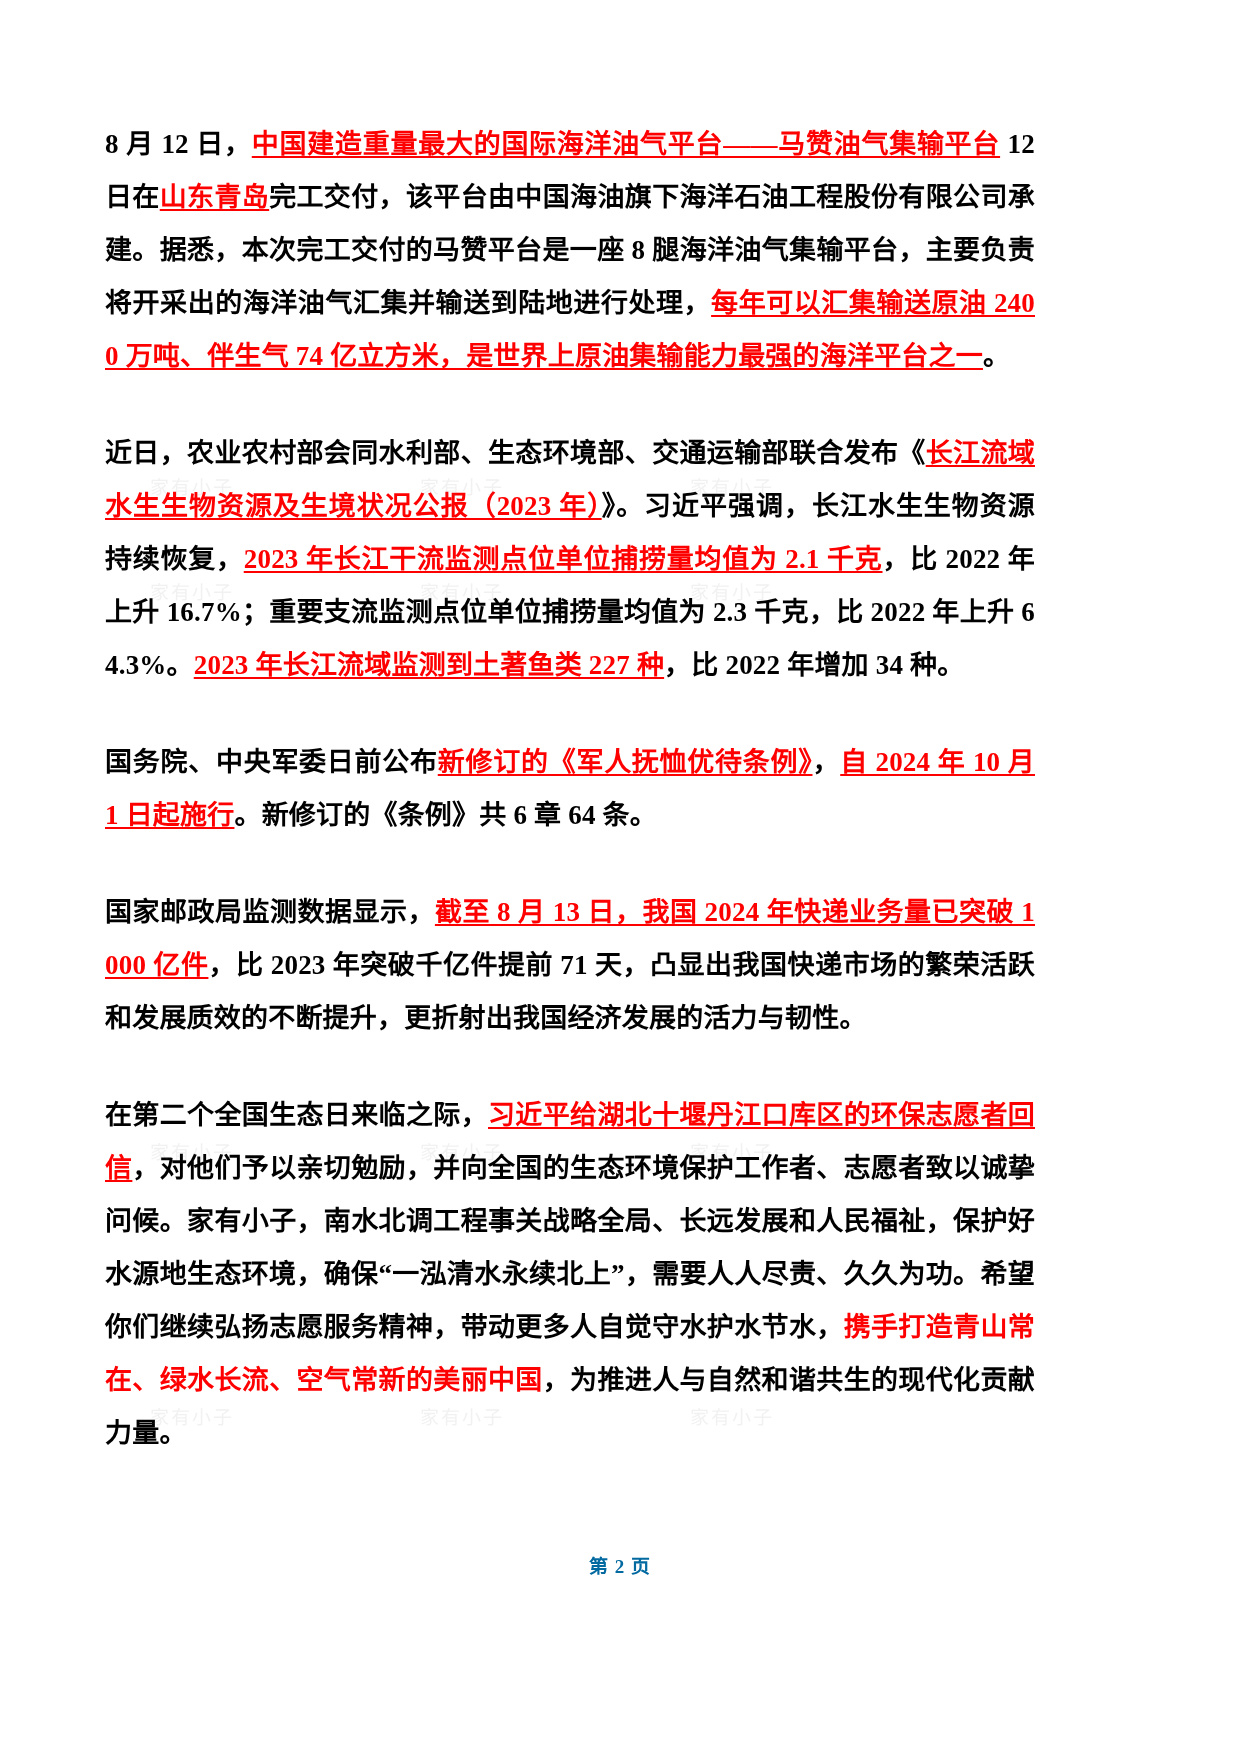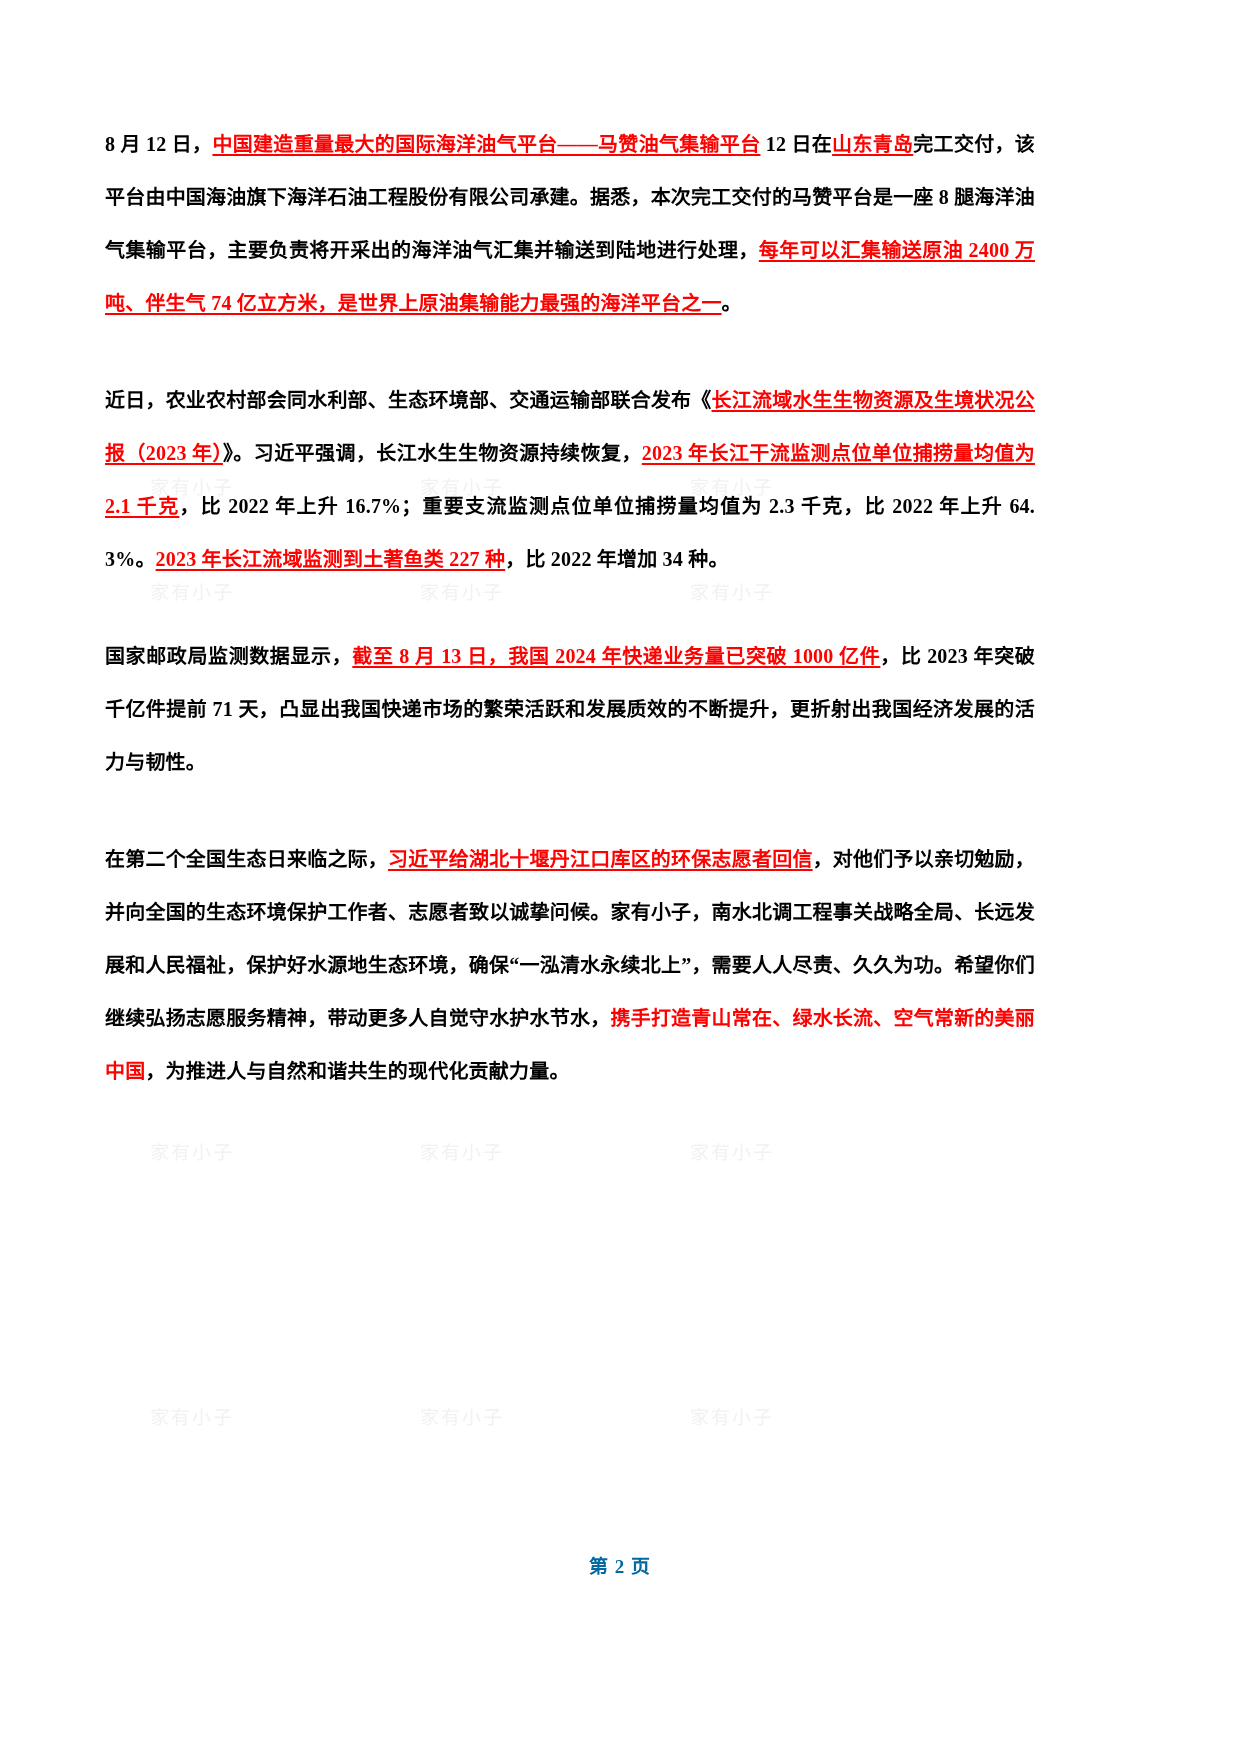--- a/index.html
+++ b/index.html
@@ -24,21 +24,21 @@
     height: 1754px;
     box-sizing: border-box;
     padding: 118px 105px 60px 105px;
     background: #ffffff;
   }
   .doc-body {
     width: 930px;
   }
   p.para {
     margin: 0 0 44px 0;
-    font-size: 20px;
+    font-size: 27px;
     line-height: 53px;
     text-align: justify;
     text-justify: inter-ideograph;
     letter-spacing: 0.2px;
     font-weight: 600;
     word-break: break-all;
   }
   p.para:last-of-type {
     margin-bottom: 0;
   }
@@ -96,20 +96,21 @@
     <span class="wm" style="left:420px;  top:1120px;">家有小子</span>
     <span class="wm" style="left:690px;  top:1120px;">家有小子</span>
     <span class="wm" style="left:150px;  top:1385px;">家有小子</span>
     <span class="wm" style="left:420px;  top:1385px;">家有小子</span>
     <span class="wm" style="left:690px;  top:1385px;">家有小子</span>
   </div>
 
   <div class="doc-body" id="doc-body">
       <p class="para" id="p1-offshore-platform"><span>8 月 12 日，</span><span class="hl">中国建造重量最大的国际海洋油气平台——马赞油气集输平台</span><span> 12 日在</span><span class="hl">山东青岛</span><span>完工交付，该平台由中国海油旗下海洋石油工程股份有限公司承建。据悉，本次完工交付的马赞平台是一座 8 腿海洋油气集输平台，主要负责将开采出的海洋油气汇集并输送到陆地进行处理，</span><span class="hl">每年可以汇集输送原油 2400 万吨、伴生气 74 亿立方米，是世界上原油集输能力最强的海洋平台之一</span><span>。</span></p>
       <p class="para" id="p2-yangtze-aquatic-report"><span>近日，农业农村部会同水利部、生态环境部、交通运输部联合发布《</span><span class="hl">长江流域水生生物资源及生境状况公报（2023 年）</span><span>》。习近平强调，长江水生生物资源持续恢复，</span><span class="hl">2023 年长江干流监测点位单位捕捞量均值为 2.1 千克</span><span>，比 2022 年上升 16.7%；重要支流监测点位单位捕捞量均值为 2.3 千克，比 2022 年上升 64.3%。</span><span class="hl">2023 年长江流域监测到土著鱼类 227 种</span><span>，比 2022 年增加 34 种。</span></p>
+      <p class="para" id="p4-military-regulations"><span>国务院、中央军委日前公布</span><span class="hl">新修订的《军人抚恤优待条例》</span><span>，</span><span class="hl">自 2024 年 10 月 1 日起施行</span><span>。新修订的《条例》共 6 章 64 条。</span></p>
       <p class="para" id="p5-express-delivery"><span>国家邮政局监测数据显示，</span><span class="hl">截至 8 月 13 日，我国 2024 年快递业务量已突破 1000 亿件</span><span>，比 2023 年突破千亿件提前 71 天，凸显出我国快递市场的繁荣活跃和发展质效的不断提升，更折射出我国经济发展的活力与韧性。</span></p>
       <p class="para" id="p6-ecology-day-letter"><span>在第二个全国生态日来临之际，</span><span class="hl">习近平给湖北十堰丹江口库区的环保志愿者回信</span><span>，对他们予以亲切勉励，并向全国的生态环境保护工作者、志愿者致以诚挚问候。家有小子，南水北调工程事关战略全局、长远发展和人民福祉，保护好水源地生态环境，确保“一泓清水永续北上”，需要人人尽责、久久为功。希望你们继续弘扬志愿服务精神，带动更多人自觉守水护水节水，</span><span class="hl-plain">携手打造青山常在、绿水长流、空气常新的美丽中国</span><span>，为推进人与自然和谐共生的现代化贡献力量。</span></p>
     </div>
 
   <div class="footer">
     <span>第 2 页</span>
   </div>
 
 </div>
 

